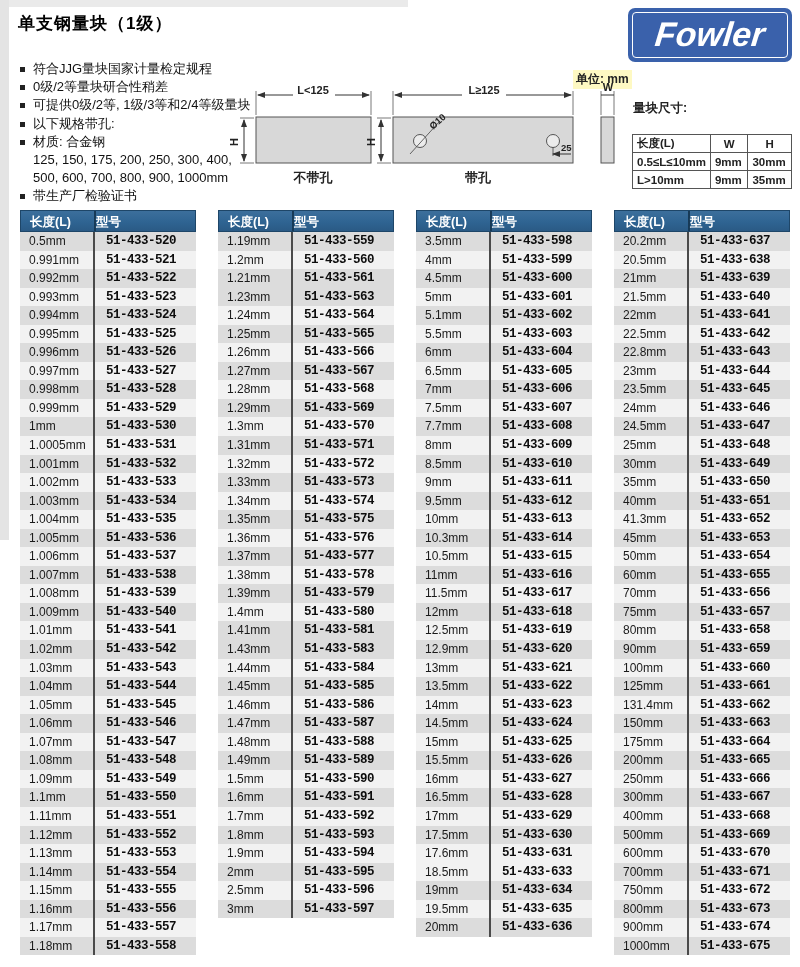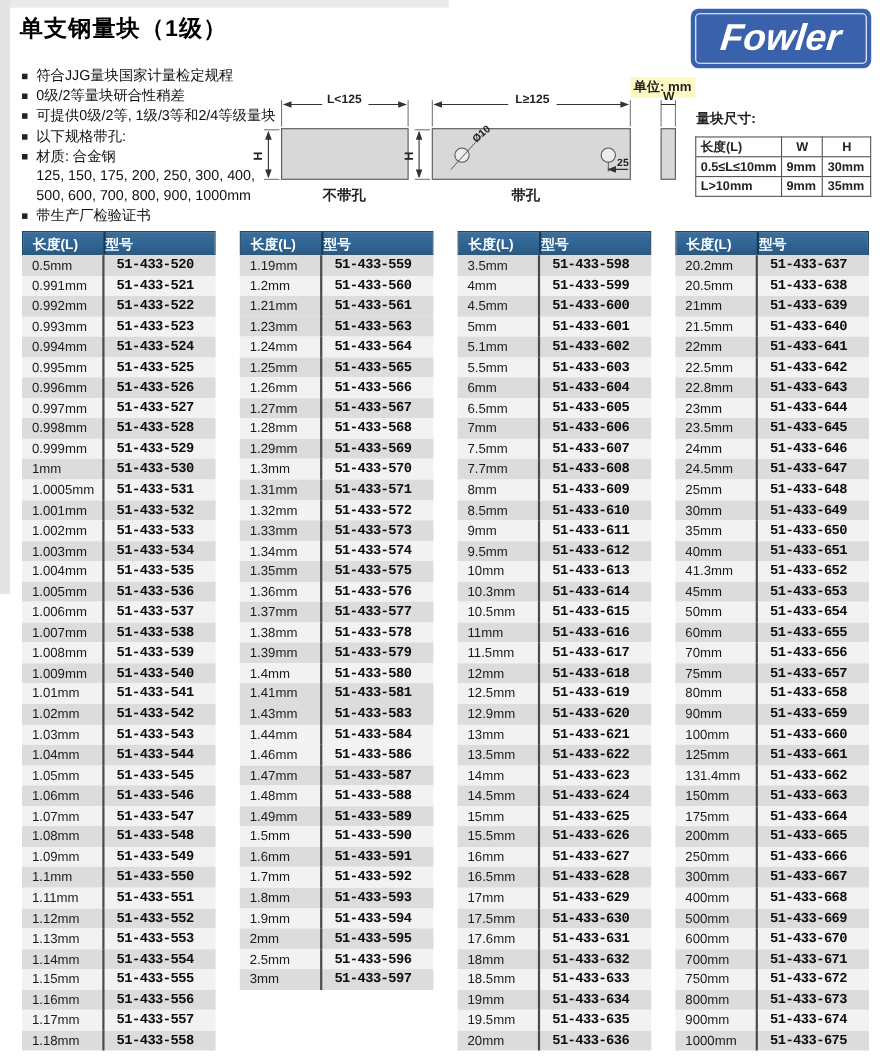--- a/index.html
+++ b/index.html
@@ -7,21 +7,21 @@
   body{
     width:800px;height:967px;position:relative;overflow:hidden;
     background:#ffffff;color:#111;
     font-family:"Liberation Sans","DejaVu Sans",sans-serif;
   }
   .edge-top{position:absolute;left:0;top:0;width:408px;height:7px;background:#eaeaea;}
   .edge-left{position:absolute;left:0;top:0;width:9px;height:540px;background:#e4e4e4;}
 
   .page-title{
     position:absolute;left:18px;top:12px;
-    font-size:21px;font-weight:bold;letter-spacing:1px;color:#000;
+    font-size:17px;font-weight:bold;letter-spacing:1px;color:#000;
   }
 
   
   .logo{
     position:absolute;left:628px;top:8px;width:164px;height:54px;
     background:var(--logo-blue,#3a61ab);border-radius:7px;
     display:flex;align-items:center;justify-content:center;
   }
   .logo::after{
     content:"";position:absolute;left:4px;top:4px;right:4px;bottom:4px;
@@ -50,21 +50,21 @@
 
   
   .diagram{position:absolute;left:223px;top:78px;width:402px;height:114px;}
   .diagram text{font-family:"Liberation Sans",sans-serif;fill:#222;}
   .dim-text{font-size:11px;font-weight:bold;}
   .cap-text{font-size:13px;font-weight:bold;}
   .small-text{font-size:9.5px;font-weight:bold;}
 
   
   .size-box{position:absolute;left:632px;top:100px;width:162px;}
-  .size-caption{font-size:12.5px;font-weight:bold;margin:0 0 7px 1px;color:#222;}
+  .size-caption{font-size:12.5px;font-weight:bold;margin:0 0 17px 1px;color:#222;}
   .size-table{border-collapse:collapse;width:160px;background:#fff;}
   .size-table td{
     border:1px solid #555;font-size:11.5px;font-weight:bold;color:#222;
     height:17px;padding:0 4px;white-space:nowrap;
   }
   .size-table td.center{text-align:center;}
 
   
   .tables-wrap{
     position:absolute;left:20px;top:210px;width:770px;
@@ -443,20 +443,24 @@
         <div class="td c1">51-433-581</div>
       </div>
       <div class="trow odd">
         <div class="td c0">1.43mm</div>
         <div class="td c1">51-433-583</div>
       </div>
       <div class="trow even">
         <div class="td c0">1.44mm</div>
         <div class="td c1">51-433-584</div>
       </div>
+      <div class="trow odd">
+        <div class="td c0">1.45mm</div>
+        <div class="td c1">51-433-585</div>
+      </div>
       <div class="trow even">
         <div class="td c0">1.46mm</div>
         <div class="td c1">51-433-586</div>
       </div>
       <div class="trow odd">
         <div class="td c0">1.47mm</div>
         <div class="td c1">51-433-587</div>
       </div>
       <div class="trow even">
         <div class="td c0">1.48mm</div>
@@ -633,24 +637,20 @@
         <div class="td c1">51-433-629</div>
       </div>
       <div class="trow odd">
         <div class="td c0">17.5mm</div>
         <div class="td c1">51-433-630</div>
       </div>
       <div class="trow even">
         <div class="td c0">17.6mm</div>
         <div class="td c1">51-433-631</div>
       </div>
-      <div class="trow odd">
-        <div class="td c0">18mm</div>
-        <div class="td c1">51-433-632</div>
-      </div>
       <div class="trow even">
         <div class="td c0">18.5mm</div>
         <div class="td c1">51-433-633</div>
       </div>
       <div class="trow odd">
         <div class="td c0">19mm</div>
         <div class="td c1">51-433-634</div>
       </div>
       <div class="trow even">
         <div class="td c0">19.5mm</div>

